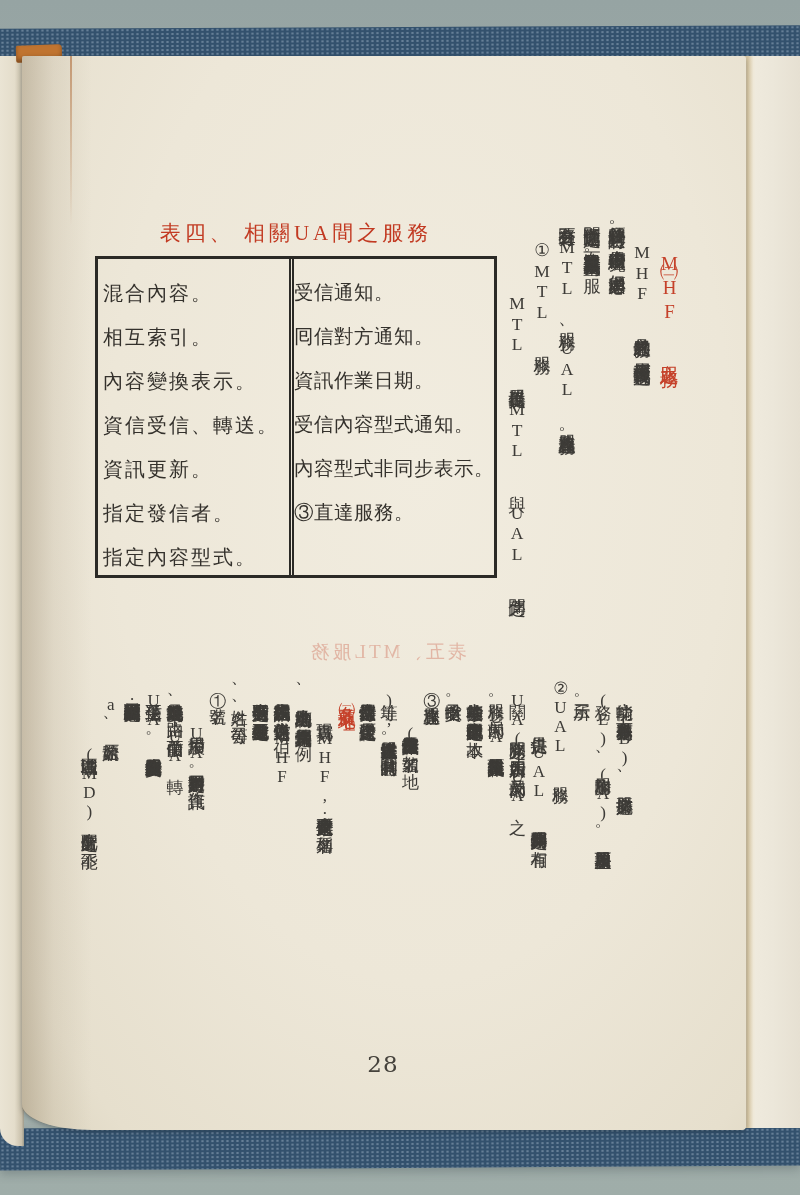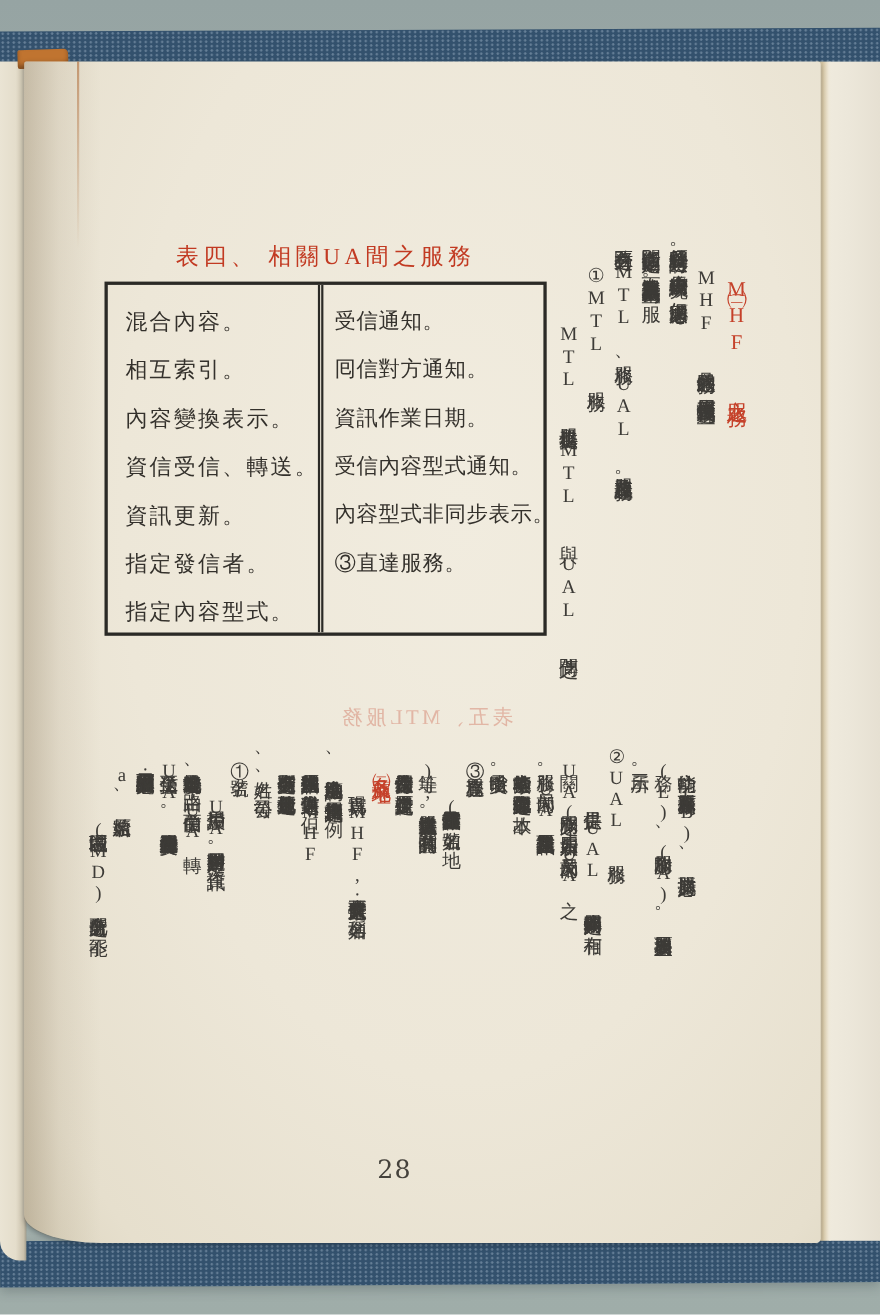--- a/index.html
+++ b/index.html
@@ -80,30 +80,30 @@
     text-align:center;font-size:21px;letter-spacing:4px;color:#c23a22;font-weight:normal;
   }
   .table4{
     position:absolute;left:73px;top:200px;width:402px;height:322px;
     border:3px solid #2b2a26;box-sizing:border-box;display:flex;overflow:hidden;
   }
   .cell{box-sizing:border-box;padding-top:12px;color:#34312c;}
   .cell-left{width:196px;border-right:5px double #2b2a26;}
   .cell-right{width:200px;}
   .trow{height:44px;line-height:44px;font-size:20px;white-space:nowrap;}
-  .cell-left .trow{letter-spacing:2px;padding-left:16px;}
-  .cell-right .trow{letter-spacing:.5px;padding-left:10px;font-size:19.5px;}
+  .cell-left .trow{letter-spacing:2px;padding-left:5px;}
+  .cell-right .trow{letter-spacing:.5px;font-size:19.5px;}
   
   .ghost{
     position:absolute;left:250px;top:583px;width:230px;height:24px;
     transform:scaleX(-1);color:rgba(200,82,60,.34);filter:blur(.6px);
     font-size:19px;letter-spacing:3px;text-align:center;
   }
   .pageno{
-    position:absolute;left:321px;top:995px;width:80px;
+    position:absolute;left:321px;top:995px;width:80px;text-align:center;
     font-family:"DejaVu Serif",serif;font-size:23px;color:#45423c;letter-spacing:1px;
   }
 </style>
 </head>
 <body>
 
 <div class="cover-band cover-top"></div>
 <div class="cover-band cover-bottom"></div>
 <div class="next-pages"></div>
 <div class="stack-line"></div>

